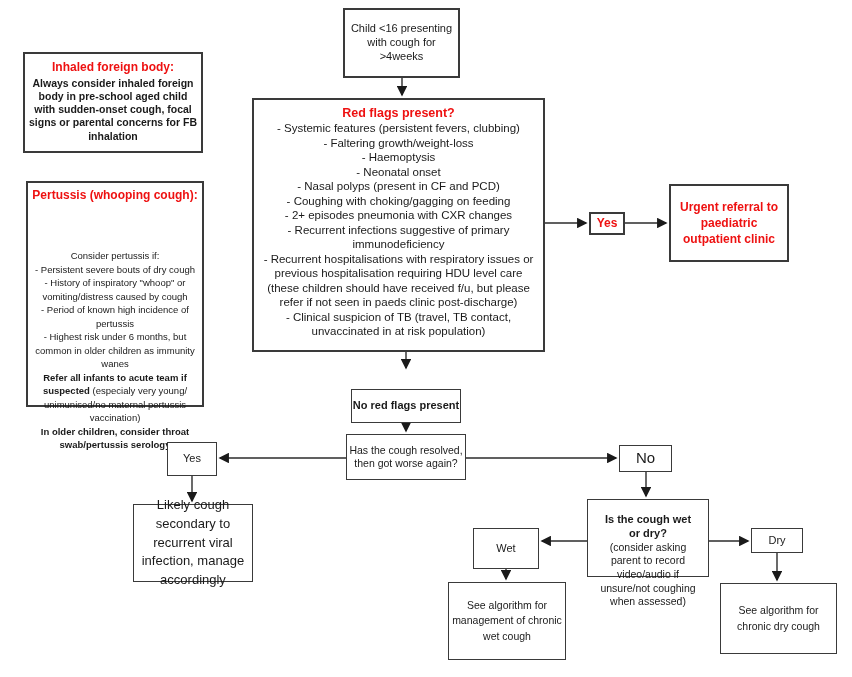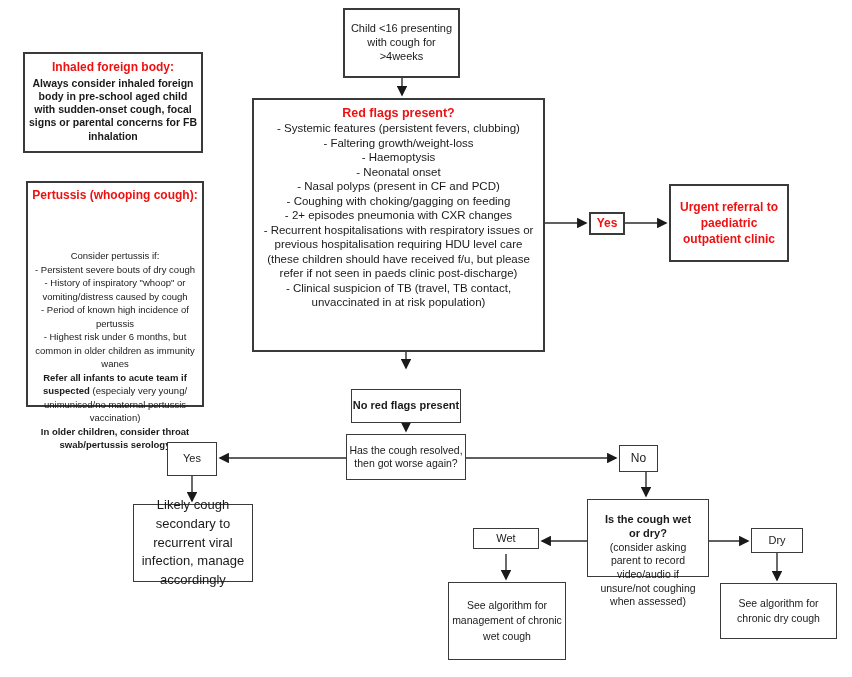--- a/index.html
+++ b/index.html
@@ -31,27 +31,27 @@
   #b-pertussis{left:26px;top:181px;width:178px;height:226px;font-size:9.5px;line-height:13.5px;padding:5px 3px;gap:46px;}
   #b-pertussis .t{font-size:12px;line-height:15px;}
   #b-redflags{left:252px;top:98px;width:293px;height:254px;font-size:11.5px;line-height:14.5px;padding:5px 6px;}
   #b-redflags .t{font-size:12.5px;line-height:16px;}
   #b-yesred  {left:589px;top:212px;width:36px;height:23px;font-size:12px;}
   #b-urgent  {left:669px;top:184px;width:120px;height:78px;font-size:12px;line-height:1.35;}
   #b-noredflags{left:351px;top:389px;width:110px;height:34px;font-size:11px;}
   #b-resolved{left:346px;top:434px;width:120px;height:46px;font-size:10.5px;}
   #b-yesleft {left:167px;top:442px;width:50px;height:34px;font-size:11px;}
   #b-likely  {left:133px;top:504px;width:120px;height:78px;font-size:13px;line-height:1.45;}
-  #b-no      {left:619px;top:445px;width:39px;height:27px;font-size:12px;}
+  #b-no      {left:619px;top:445px;width:53px;height:27px;font-size:15px;}
   #b-wetdry  {left:587px;top:499px;width:122px;height:78px;font-size:10.5px;line-height:1.3;padding:12px;}
   #b-wetdry .t{font-size:11px;}
-  #b-wet     {left:473px;top:528px;width:66px;height:21px;font-size:11px;}
+  #b-wet     {left:473px;top:528px;width:66px;height:41px;font-size:11px;}
   #b-wetalgo {left:448px;top:582px;width:118px;height:78px;font-size:10.5px;line-height:1.45;}
   #b-dry     {left:751px;top:528px;width:52px;height:25px;font-size:11px;}
-  #b-dryalgo {left:720px;top:583px;width:117px;height:56px;font-size:10.5px;line-height:1.45;}
+  #b-dryalgo {left:720px;top:583px;width:117px;height:71px;font-size:10.5px;line-height:1.45;}
 </style>
 </head>
 <body>
 
 <div id="canvas">
 
   <svg class="arrows">
     <defs>
       <marker id="ah" viewBox="0 0 10 10" refX="8.5" refY="5" markerWidth="7.5" markerHeight="7.5" orient="auto-start-reverse">
         <path d="M0,0 L10,5 L0,10 z" fill="#1a1a1a"></path>
@@ -95,20 +95,21 @@
   <div class="box topalign thick" id="b-redflags">
     <div class="t red">Red flags present?</div>
     <div>
         <div>- Systemic features (persistent fevers, clubbing)</div>
         <div>- Faltering growth/weight-loss</div>
         <div>- Haemoptysis</div>
         <div>- Neonatal onset</div>
         <div>- Nasal polyps (present in CF and PCD)</div>
         <div>- Coughing with choking/gagging on feeding</div>
         <div>- 2+ episodes pneumonia with CXR changes</div>
+        <div>- Recurrent infections suggestive of primary immunodeficiency</div>
         <div>- Recurrent hospitalisations with respiratory issues or previous hospitalisation requiring HDU level care (these children should have received f/u, but please refer if not seen in paeds clinic post-discharge)</div>
         <div>- Clinical suspicion of TB (travel, TB contact, unvaccinated in at risk population)</div>
       </div>
   </div>
 
   <div class="box thick" id="b-yesred">
     <div class="red">Yes</div>
   </div>
 
   <div class="box thick" id="b-urgent">

